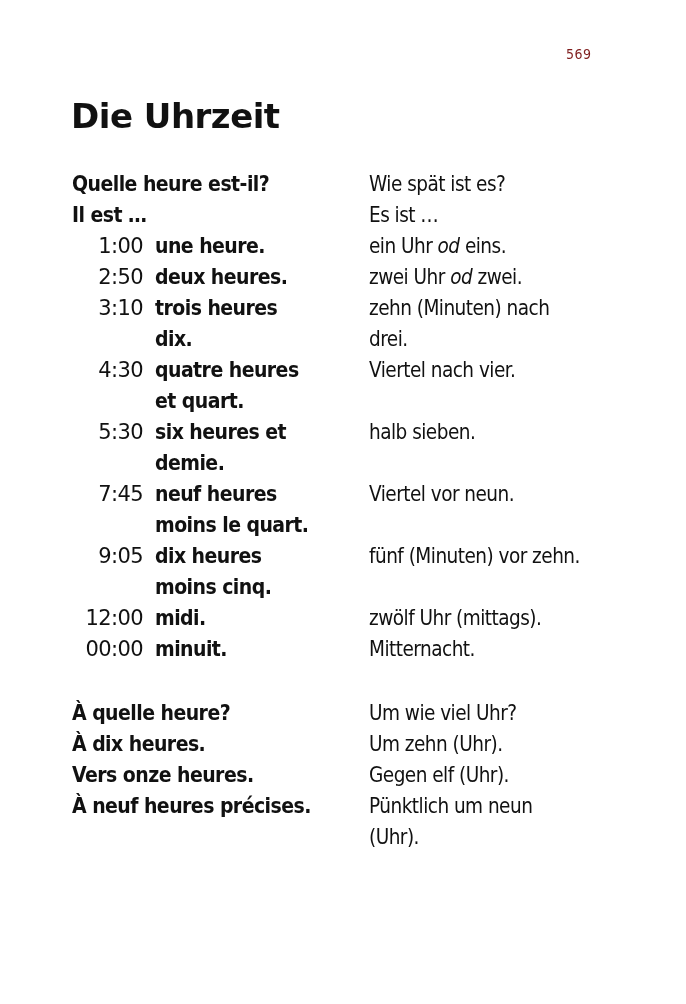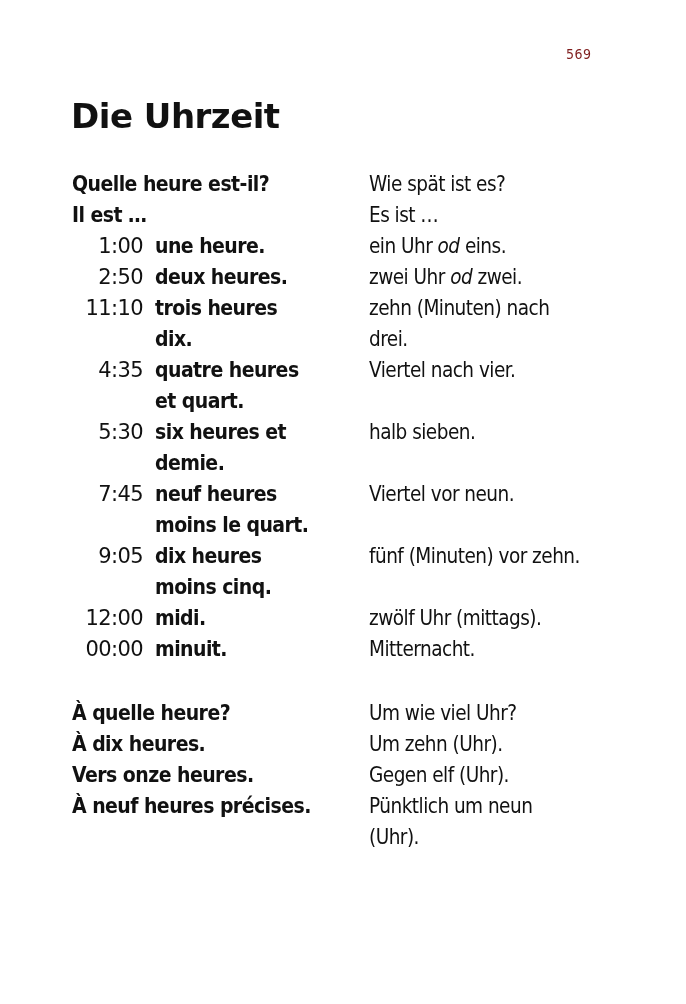--- a/index.html
+++ b/index.html
@@ -33,30 +33,30 @@
   <span class="time">1:00</span>
   <span class="frt">une heure.</span>
   <span class="de"><span>ein Uhr </span><i>od</i><span> eins.</span></span>
 </div>
 <div class="row" style="top:262px">
   <span class="time">2:50</span>
   <span class="frt">deux heures.</span>
   <span class="de"><span>zwei Uhr </span><i>od</i><span> zwei.</span></span>
 </div>
 <div class="row" style="top:293px">
-  <span class="time">11:10</span>
+  <span class="time">3:10</span>
   <span class="frt">trois heures</span>
   <span class="de">zehn (Minuten) nach</span>
 </div>
 <div class="row" style="top:324px">
   <span class="frt">dix.</span>
   <span class="de">drei.</span>
 </div>
 <div class="row" style="top:355px">
-  <span class="time">4:35</span>
+  <span class="time">4:30</span>
   <span class="frt">quatre heures</span>
   <span class="de">Viertel nach vier.</span>
 </div>
 <div class="row" style="top:386px">
   <span class="frt">et quart.</span>
 </div>
 <div class="row" style="top:417px">
   <span class="time">5:30</span>
   <span class="frt">six heures et</span>
   <span class="de">halb sieben.</span>

